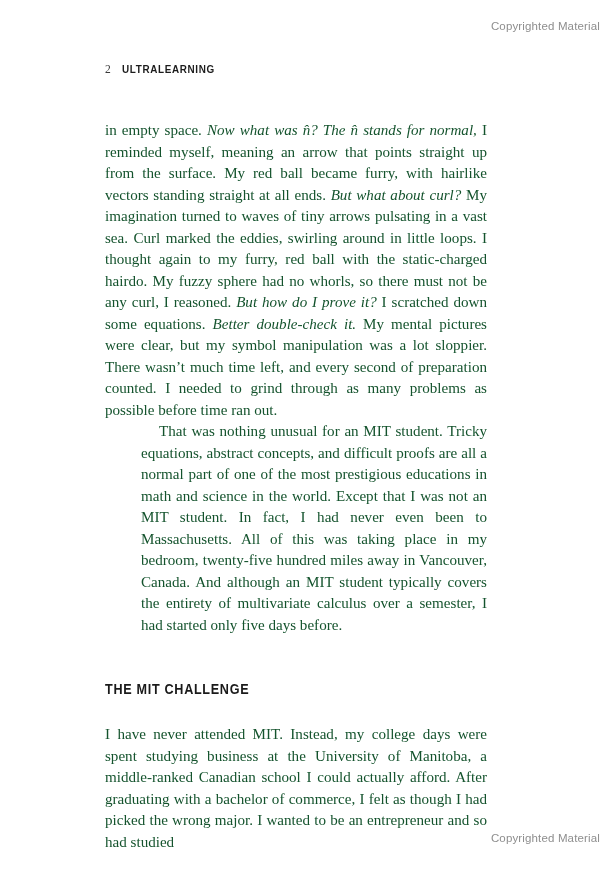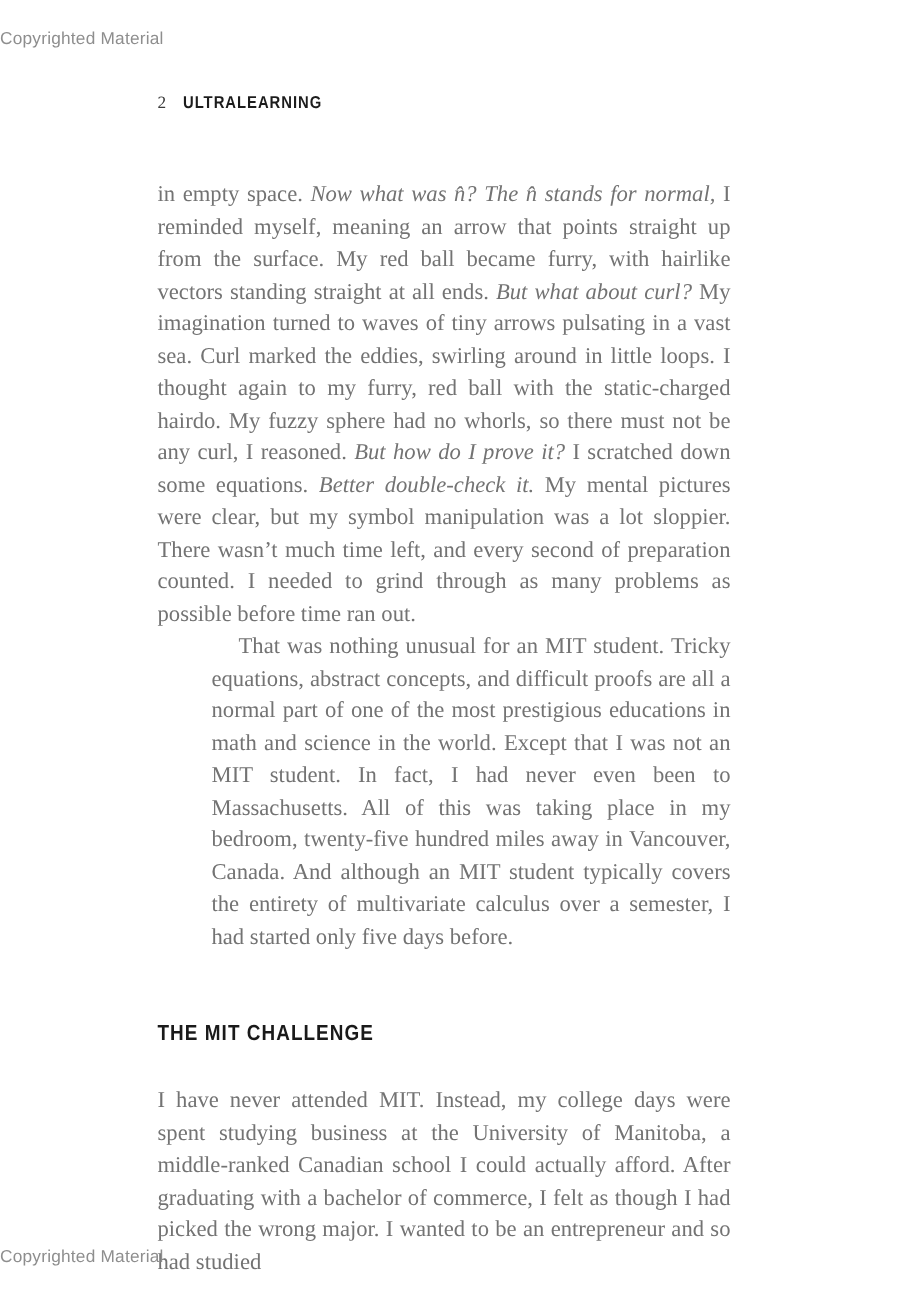--- a/index.html
+++ b/index.html
@@ -15,21 +15,21 @@
     overflow: hidden;
     font-family: "Liberation Serif", "DejaVu Serif", serif;
     -webkit-font-smoothing: antialiased;
   }
 
   
   .watermark {
     position: absolute;
     left: 0;
     width: 600px;
-    text-align: left;
+    text-align: right;
     font-family: "Liberation Sans", "DejaVu Sans", sans-serif;
     font-size: 11.5px;
     letter-spacing: 0.15px;
     color: #8e8e8e;
     white-space: nowrap;
   }
   .watermark-top { top: 20px; }
   .watermark-bottom { top: 832px; }
 
   
@@ -61,21 +61,21 @@
   .textblock {
     position: absolute;
     left: 105px;
     top: 120px;
     width: 382px;
   }
   p.body {
     margin: 0;
     font-size: 15.1px;
     line-height: 21.5px;
-    color: #737373;
+    color: #14532d;
     text-align: justify;
     text-justify: inter-word;
     hyphens: none;
   }
   p.body + p.body {
     text-indent: 18px;
     margin-left: 36px;
   }
   p.body em {
     font-style: italic;

